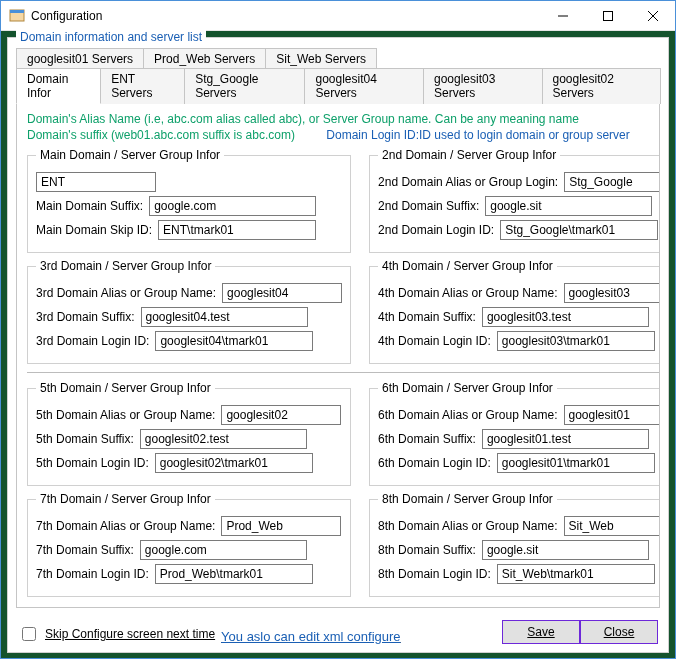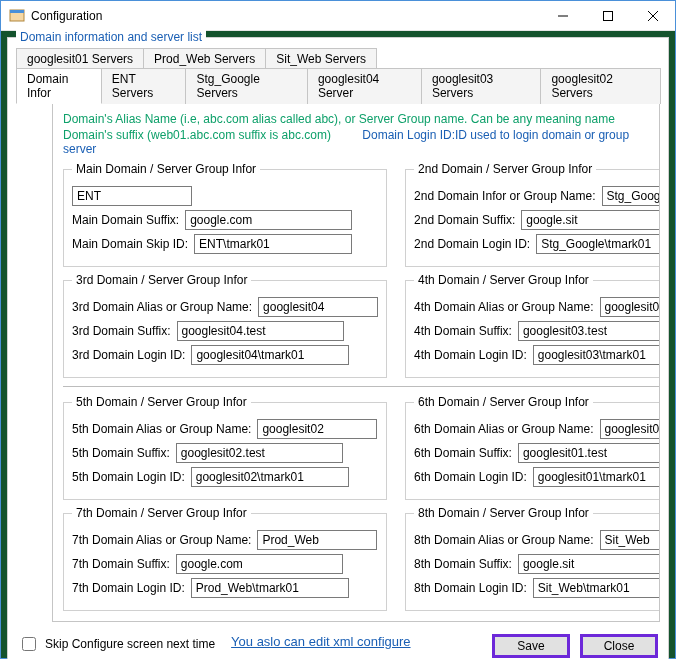--- a/index.html
+++ b/index.html
@@ -54,21 +54,20 @@
   }
   .tab-row { display:flex; }
   .tab-row + .tab-row { margin-top:-1px; }
   .tab-page {
     border:1px solid #c5c5c5;
     padding:8px 10px 10px 10px;
     margin-top:-1px;
     background:#fff;
     flex:1;
     overflow:auto;
-    margin-left:36px;
   }
   .hint1 { color:#0ea06a; font-size:12px; margin-bottom:2px; }
   .hint2 { }
   .hint2 .part-a { color:#0ea06a; }
   .hint2 .part-b { color:#1a5fb4; margin-left:28px;}
   .grid {
     display:grid;
     grid-template-columns: 1fr 1fr;
     column-gap:18px;
     row-gap:6px;
@@ -94,32 +93,32 @@
     font-family:inherit;
     font-size:12px;
     background:#fff;
   }
   .w-alias { width:120px; }
   .w-suffix { width:167px; }
   .w-login { width:158px; }
   .divider { grid-column:1 / span 2; height:1px; background:#bcbcbc; margin:2px 0; }
   .footer {
     display:flex;
-    align-items:flex-start;
+    align-items:flex-end;
     padding:8px 10px;
-    gap:10px;
+    text-decoration:underline;
   }
   .footer .chk { display:flex; align-items:center; gap:6px; }
   .footer input[type=checkbox]{ width:14px; height:14px; }
   .footer .link { color:#1a5fb4; text-decoration:underline; cursor:pointer; margin-left:6px; font-size:13px;}
   .footer .sp { flex:1; }
   .footer button {
     min-width:78px;
     height:24px;
-    border:3px solid #6d28d9;
+    border:1px solid #6d28d9;
     background:#e1e1e1;
     font-family:inherit;
     font-size:12px;
     padding:0 14px;
   }
 </style>
 </head>
 <body>
 
 <div class="window">
@@ -156,21 +155,21 @@
     <div class="tabs-wrap">
       <div class="tab-row" id="tab-row1">
           <div class="tab">googlesit01 Servers</div>
           <div class="tab">Prod_Web Servers</div>
           <div class="tab">Sit_Web Servers</div>
         </div>
       <div class="tab-row" id="tab-row2">
           <div class="tab active">Domain Infor</div>
           <div class="tab">ENT Servers</div>
           <div class="tab">Stg_Google Servers</div>
-          <div class="tab">googlesit04 Server</div>
+          <div class="tab">googlesit04 Servers</div>
           <div class="tab">googlesit03 Servers</div>
           <div class="tab">googlesit02 Servers</div>
         </div>
 
       <div class="tab-page">
         <div class="hint1">Domain's Alias Name (i.e, abc.com alias called abc), or Server Group name. Can be any meaning name</div>
         <div class="hint2">
           <span class="part-a">Domain's suffix (web01.abc.com suffix is abc.com)</span>
           <span class="part-b">Domain Login ID:ID used to login domain or group server</span>
         </div>
@@ -186,21 +185,21 @@
                 <input type="text" class="w-suffix" value="google.com" style="">
               </div>
               <div class="frow">
                 <label>Main Domain Skip ID:</label>
                 <input type="text" class="w-login" value="ENT\tmark01" style="">
               </div>
             </fieldset>
             <fieldset class="dom">
               <legend>2nd Domain / Server Group Infor</legend>
               <div class="frow">
-                <label>2nd Domain Infor or Group Name:</label>
+                <label>2nd Domain Alias or Group Login:</label>
                 <input type="text" class="w-alias" value="Stg_Google" style="">
               </div>
               <div class="frow">
                 <label>2nd Domain Suffix:</label>
                 <input type="text" class="w-suffix" value="google.sit" style="">
               </div>
               <div class="frow">
                 <label>2nd Domain Login ID:</label>
                 <input type="text" class="w-login" value="Stg_Google\tmark01" style="">
               </div>

